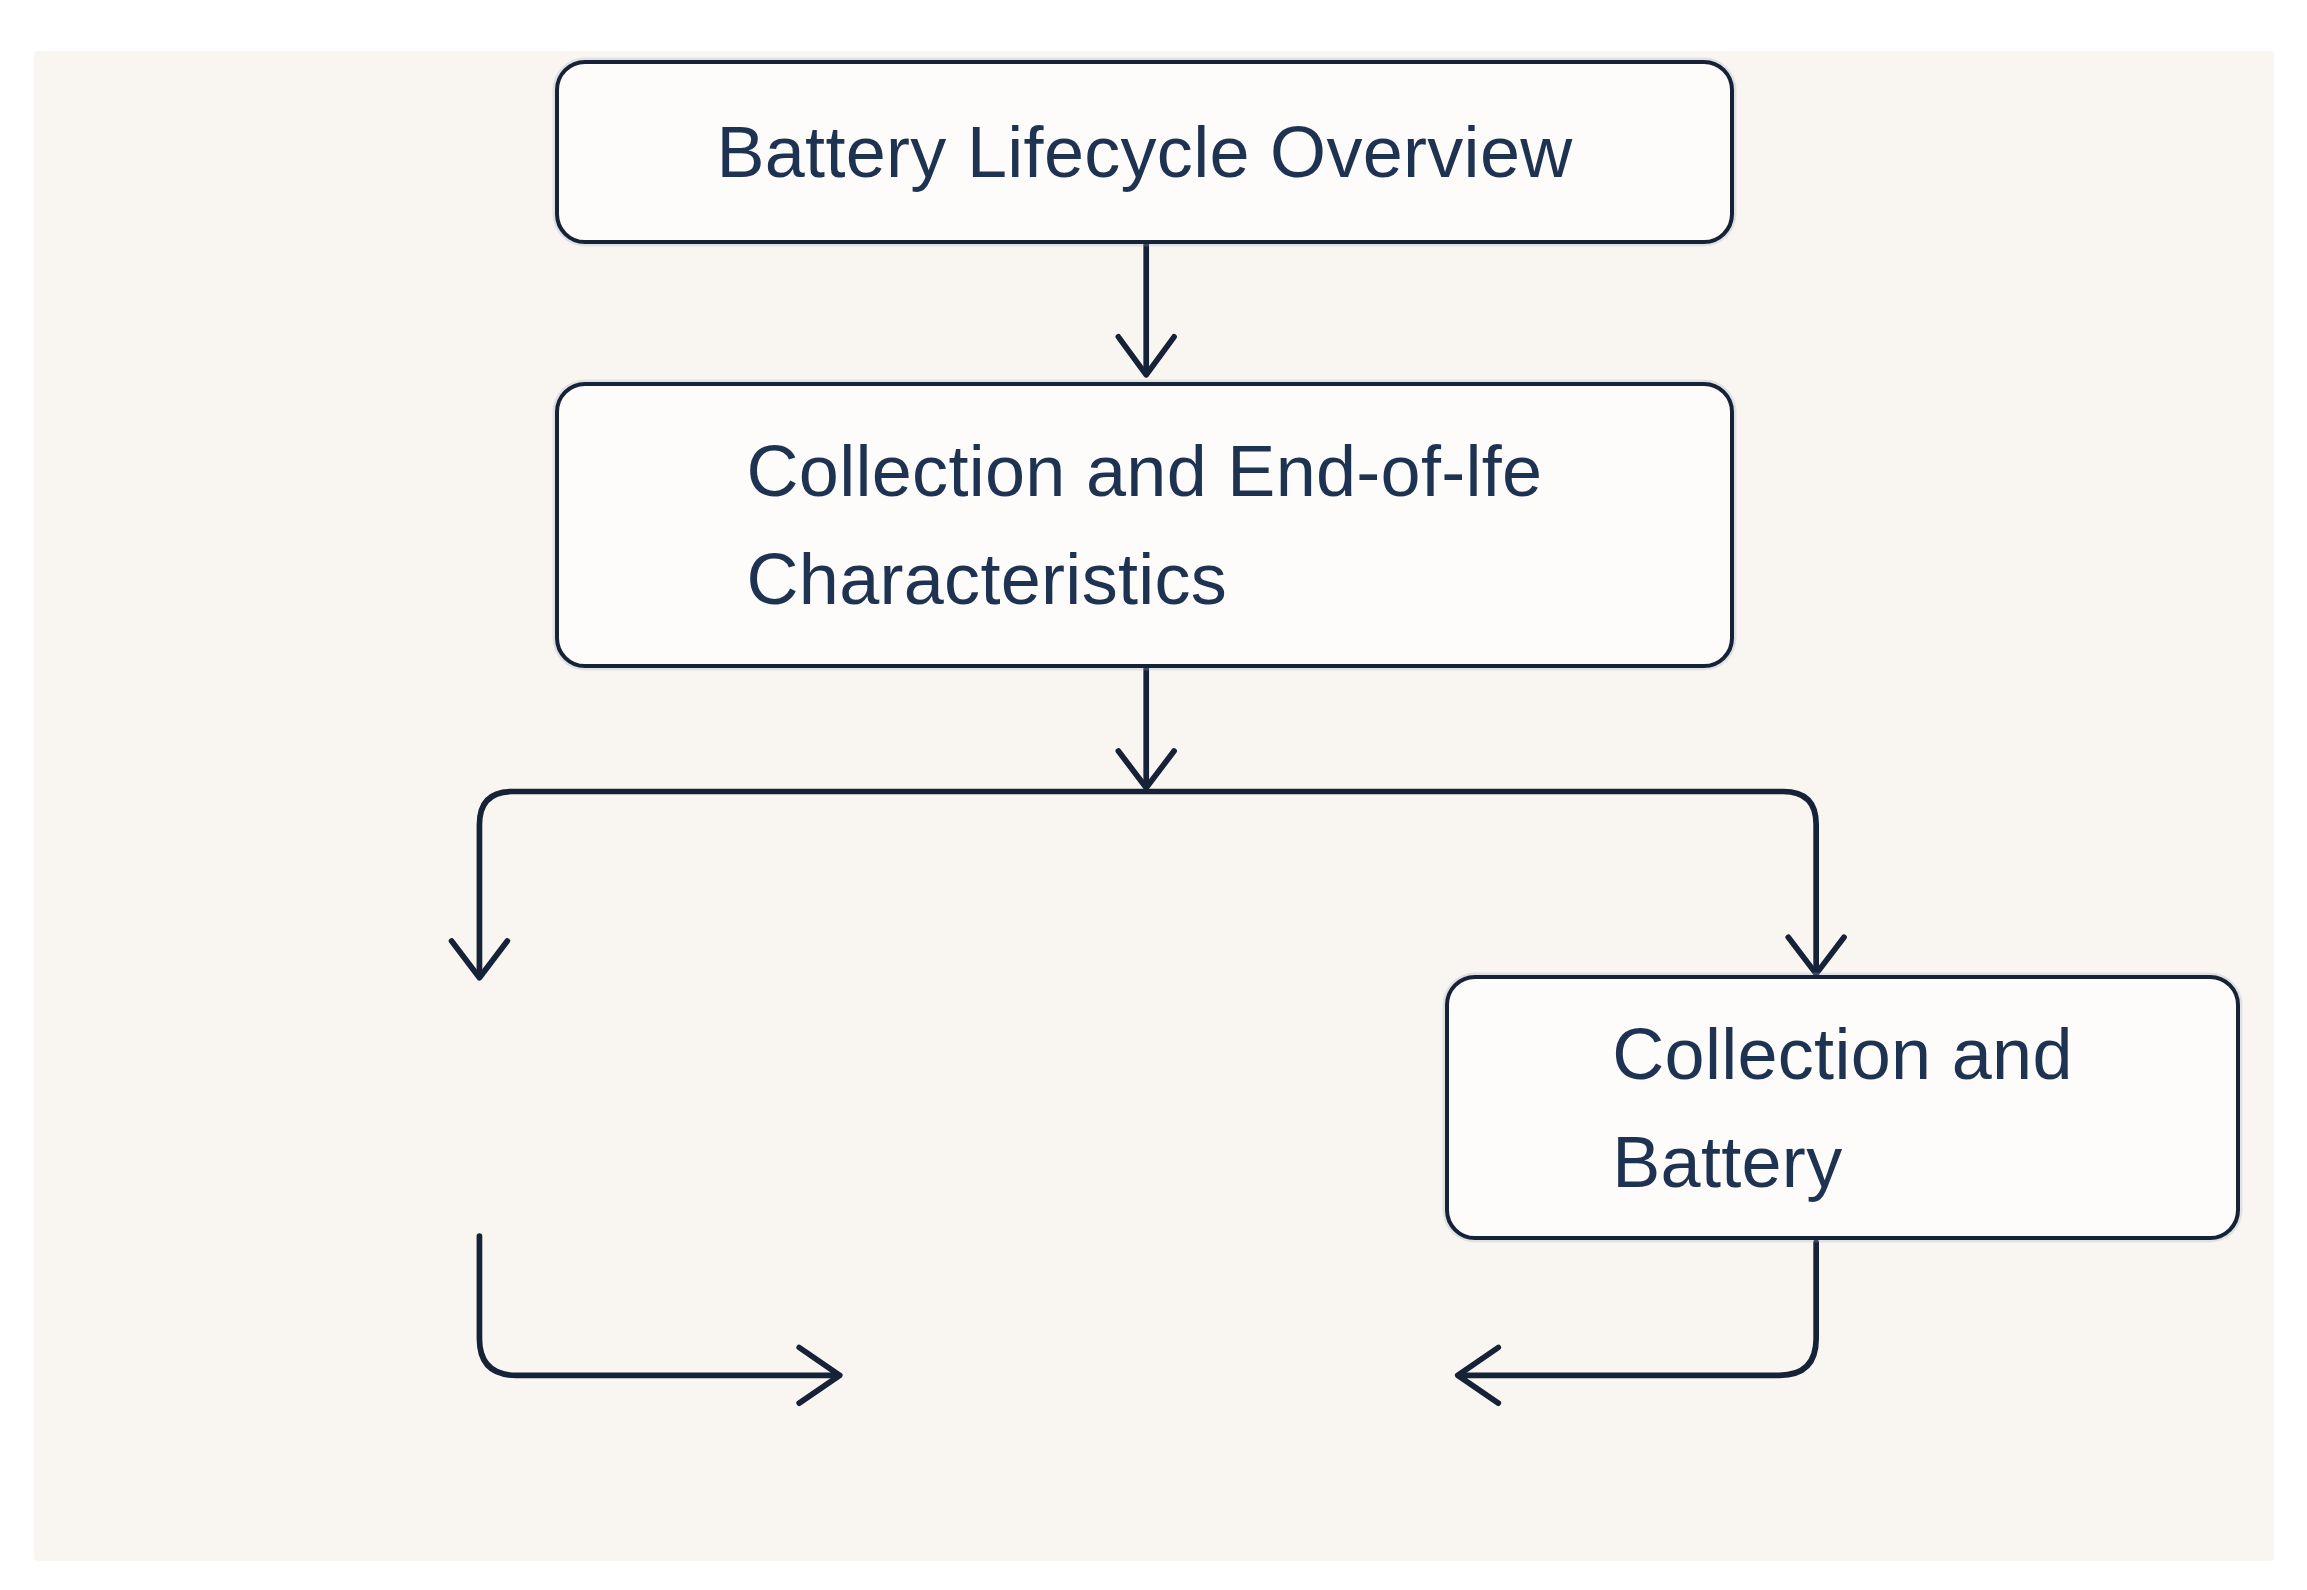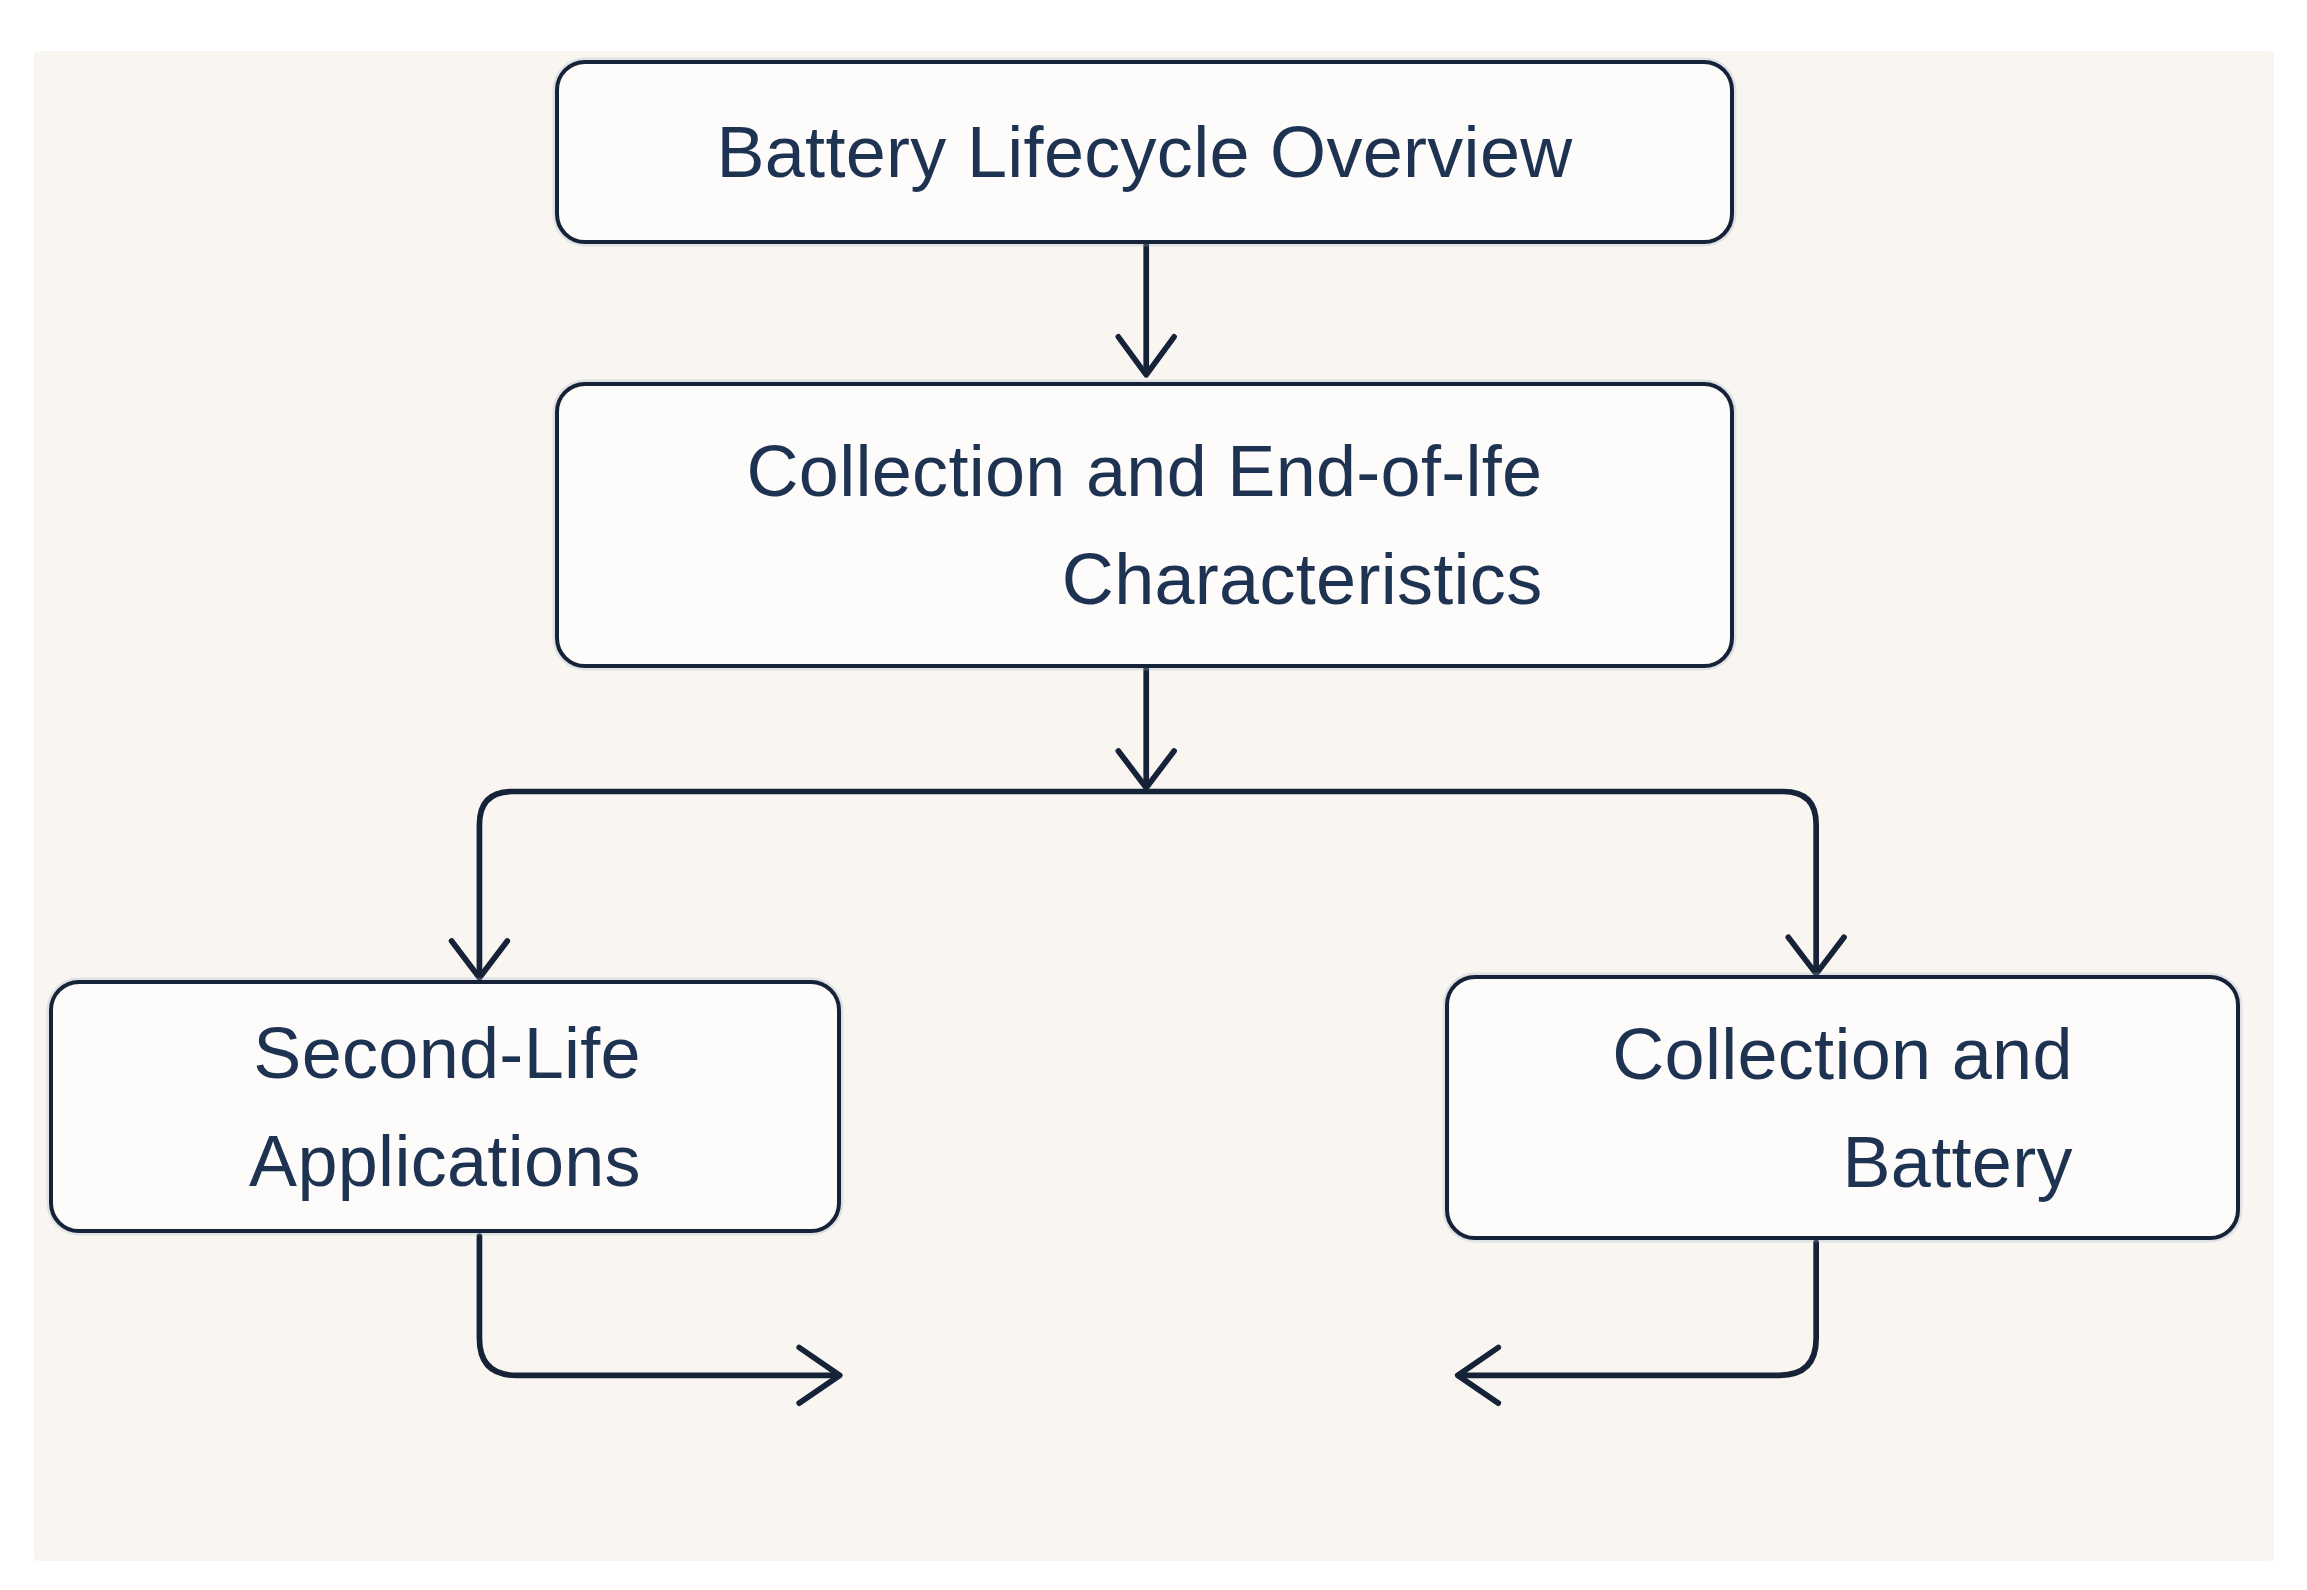--- a/index.html
+++ b/index.html
@@ -26,21 +26,21 @@
   svg.edges path{
     fill:none;
     stroke-width:9;
     stroke-linecap:round;
     stroke-linejoin:round;
   }
   .node{
     position:absolute;
     box-sizing:border-box;
     display:flex;align-items:center;justify-content:center;
-    text-align:right;
+    text-align:left;
     background:#fdfcfa;
     border:4.4px solid #152238;
     border-radius:30px;
     box-shadow:0 0 0 2.5px rgba(158,172,196,0.28);
     color:#1e3252;
     font-size:72px;
     line-height:1.5;
     white-space:pre-line;
     letter-spacing:0.3px;
   }
@@ -77,24 +77,20 @@
 
   <div class="node" id="node-overview">
     <span>Battery Lifecycle Overview</span>
   </div>
 
   <div class="node" id="node-degradation">
     <span>Collection and End-of-lfe
 Characteristics</span>
   </div>
 
-  <div class="node" id="node-secondlife">
-    <span>Second-Life
-Applications</span>
-  </div>
 
   <div class="node" id="node-collection">
     <span>Collection and
 Battery</span>
   </div>
 
 </div>
 
 
 </body></html>

